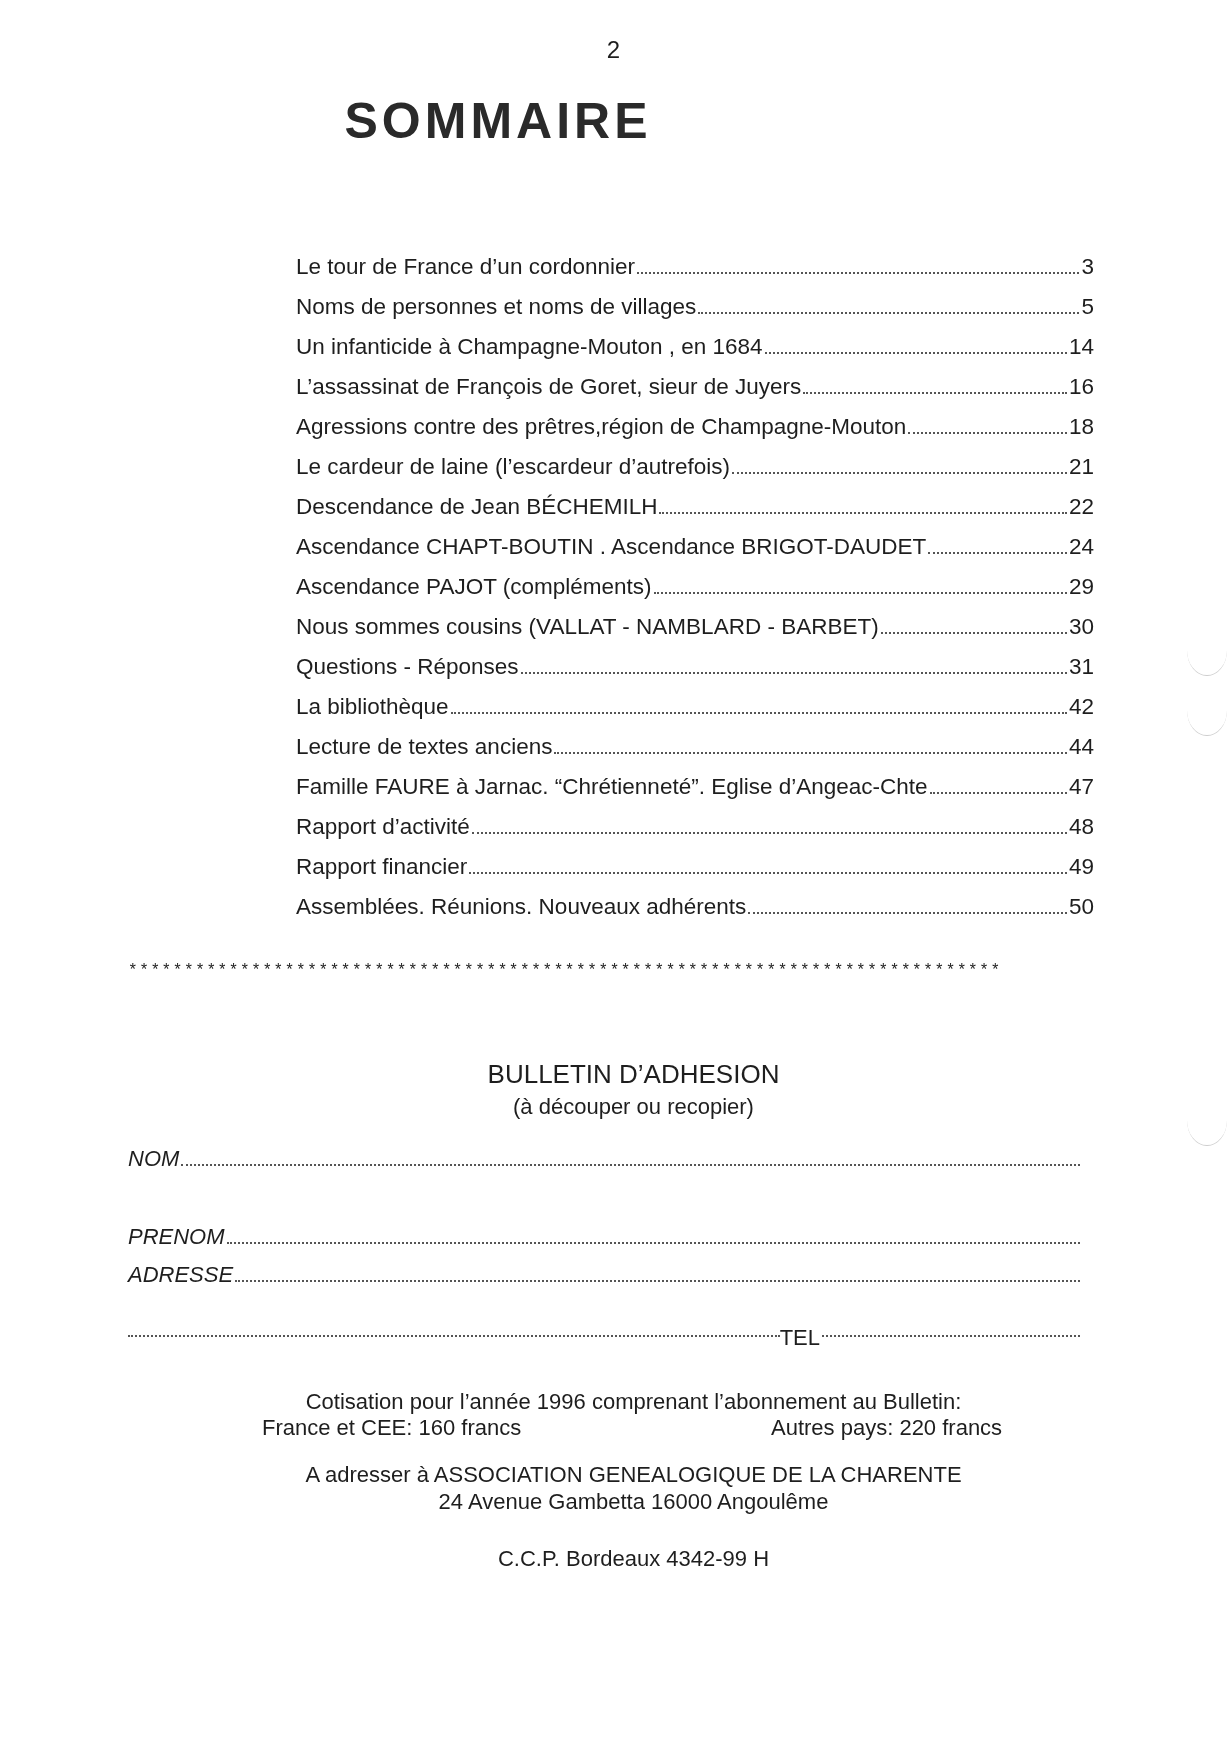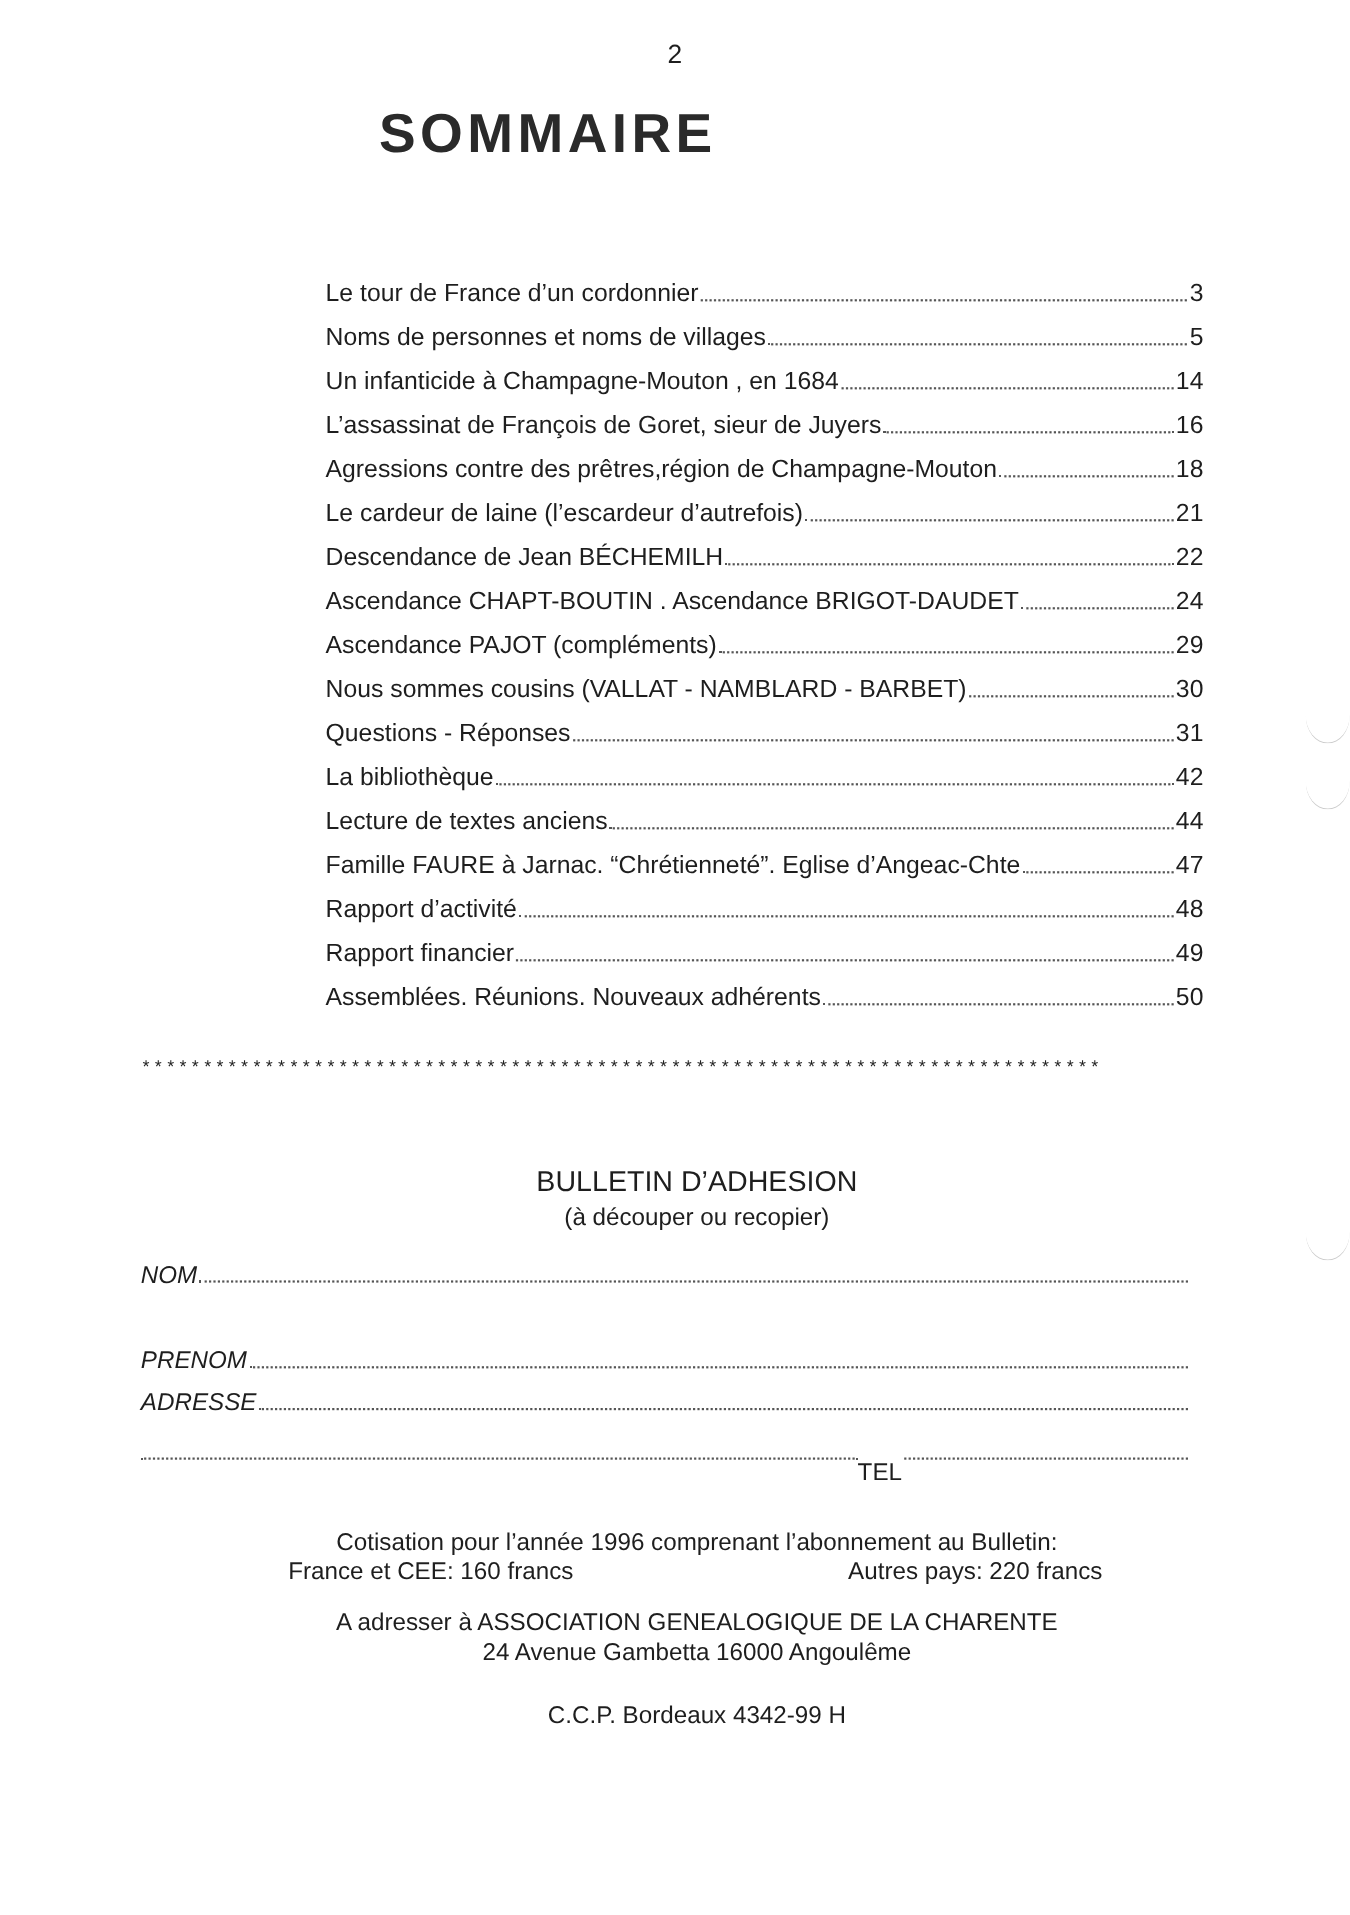--- a/index.html
+++ b/index.html
@@ -12,21 +12,21 @@
   .toc { position: absolute; top: 254px; left: 280px; width: 798px; margin-left: 16px; }
   .toc-row { display: flex; align-items: baseline; height: 40px; font-size: 22.5px; }
   .toc-title { white-space: nowrap; }
   .toc-dots { flex: 1; border-bottom: 2px dotted #555; margin: 0 2px 6px 2px; height: 0; }
   .toc-page { white-space: nowrap; }
   .stars { position: absolute; top: 962px; left: 128px; width: 940px; font-size: 16px; letter-spacing: 1.6px; white-space: nowrap; overflow: hidden; font-family: "Liberation Mono", monospace; }
   .form-title { position: absolute; top: 1059px; left: 0; width: 1267px; text-align: center; font-size: 26px; }
   .form-subtitle { position: absolute; top: 1094px; left: 0; width: 1267px; text-align: center; font-size: 22px; }
   .field { position: absolute; left: 128px; width: 952px; display: flex; align-items: baseline; font-size: 22px; font-style: italic; }
   .field .dots { flex: 1; border-bottom: 2px dotted #555; margin: 0 0 5px 2px; height: 0; }
-  .tel-line { position: absolute; top: 1325px; left: 128px; width: 952px; display: flex; align-items: flex-start; font-size: 22px; }
+  .tel-line { position: absolute; top: 1325px; left: 128px; width: 952px; display: flex; align-items: center; font-size: 22px; }
   .tel-line .dots { flex: 1; border-bottom: 2px dotted #555; margin-bottom: 5px; height: 0; }
   .tel-line .dots.tail { margin-left: 2px; flex: 0 0 258px; }
   .centered { position: absolute; left: 0; width: 1267px; text-align: center; font-size: 22px; }
   .prices { position: absolute; top: 1415px; left: 262px; width: 740px; font-size: 22px; }
   .prices span { position: absolute; white-space: nowrap; }
   .hole { position: absolute; right: 0; width: 40px; height: 50px; border-bottom: 1px solid #ccc; border-radius: 0 0 50% 50%; }
 </style>
 </head>
 <body>
 

